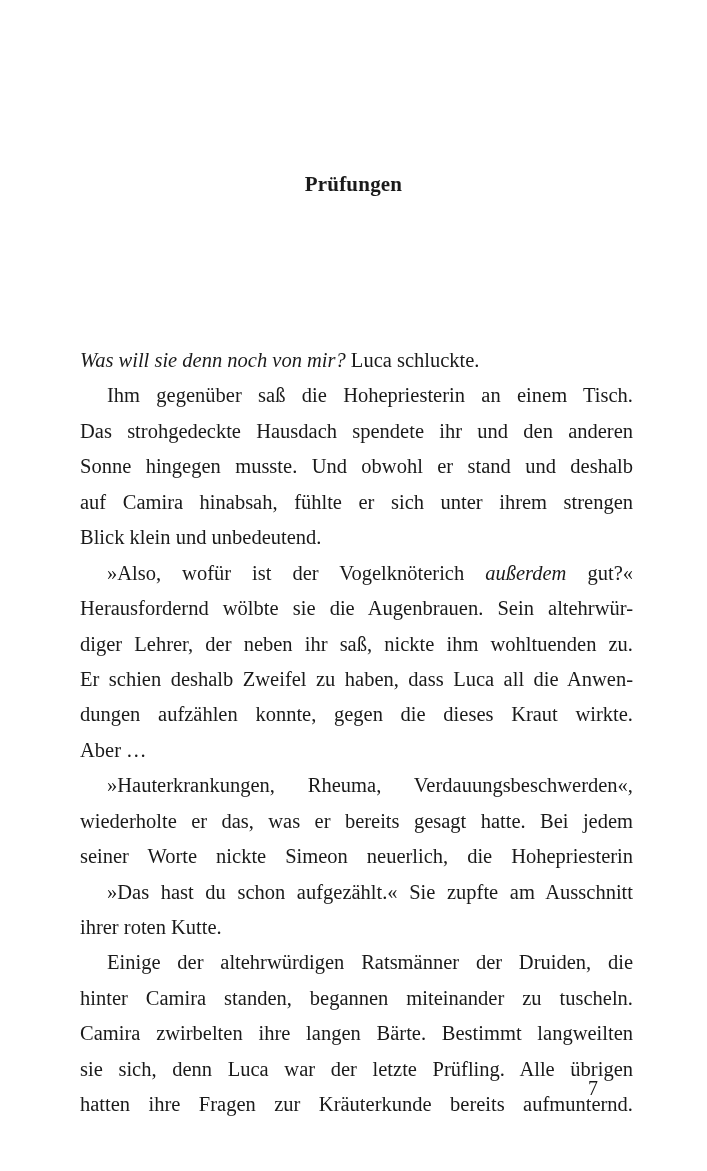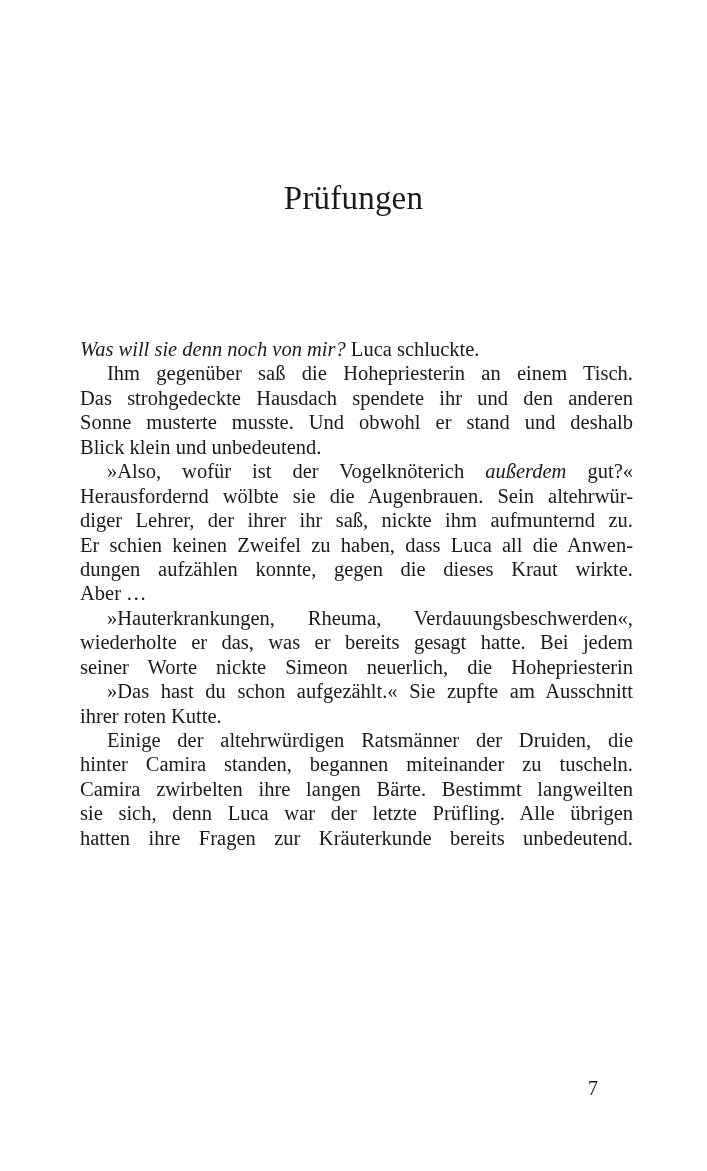--- a/index.html
+++ b/index.html
@@ -1,49 +1,50 @@
 <!DOCTYPE html>
 <html><head>
 <meta charset="utf-8">
 <style>
   html, body { margin: 0; padding: 0; background: #ffffff; }
   body { width: 707px; height: 1171px; position: relative; overflow: hidden;
          font-family: "Liberation Serif", "DejaVu Serif", serif; color: #1a1a1a; }
   .title { position: absolute; top: 158px; left: 0; width: 707px; text-align: center;
-           font-size: 33px; font-weight: normal; letter-spacing: 0.2px; }
+           font-size: 21px; font-weight: bold; letter-spacing: 0.2px; }
   .body-text { position: absolute; top: 337px; left: 80px; width: 553px; }
   .line { display: block; height: 24.45px; line-height: 24.45px; font-size: 20.5px;
-          white-space: nowrap; }
+          white-space: nowrap; margin-top: 11px; }
   .line.just { text-align: justify; text-align-last: justify; }
   .line.indent { padding-left: 27px; }
   .line em { font-style: italic; }
   .page-number { position: absolute; top: 1077px; left: 588px; font-size: 20px; }
 </style>
 </head>
 <body>
 
 <h1 class="title">Prüfungen</h1>
 
 <div class="body-text" id="body-text">
     <div class="line"><em>Was will sie denn noch von mir?</em><span> Luca schluckte.</span></div>
     <div class="line indent just"><span>Ihm gegenüber saß die Hohepriesterin an einem Tisch.</span></div>
     <div class="line just"><span>Das strohgedeckte Hausdach spendete ihr und den anderen</span></div>
-    <div class="line just"><span>Sonne musterte musste. Und obwohl er stand und deshalb</span></div>
+    <div class="line just"><span>Sonne hingegen musste. Und obwohl er stand und deshalb</span></div>
+    <div class="line just"><span>auf Camira hinabsah, fühlte er sich unter ihrem strengen</span></div>
     <div class="line"><span>Blick klein und unbedeutend.</span></div>
     <div class="line indent just"><span>»Also, wofür ist der Vogelknöterich </span><em>außerdem</em><span> gut?«</span></div>
     <div class="line just"><span>Herausfordernd wölbte sie die Augenbrauen. Sein altehrwür-</span></div>
-    <div class="line just"><span>diger Lehrer, der ihrer ihr saß, nickte ihm aufmunternd zu.</span></div>
-    <div class="line just"><span>Er schien keinen Zweifel zu haben, dass Luca all die Anwen-</span></div>
+    <div class="line just"><span>diger Lehrer, der neben ihr saß, nickte ihm wohltuenden zu.</span></div>
+    <div class="line just"><span>Er schien deshalb Zweifel zu haben, dass Luca all die Anwen-</span></div>
     <div class="line just"><span>dungen aufzählen konnte, gegen die dieses Kraut wirkte.</span></div>
     <div class="line"><span>Aber …</span></div>
     <div class="line indent just"><span>»Hauterkrankungen, Rheuma, Verdauungsbeschwerden«,</span></div>
     <div class="line just"><span>wiederholte er das, was er bereits gesagt hatte. Bei jedem</span></div>
     <div class="line just"><span>seiner Worte nickte Simeon neuerlich, die Hohepriesterin</span></div>
     <div class="line indent just"><span>»Das hast du schon aufgezählt.« Sie zupfte am Ausschnitt</span></div>
     <div class="line"><span>ihrer roten Kutte.</span></div>
     <div class="line indent just"><span>Einige der altehrwürdigen Ratsmänner der Druiden, die</span></div>
     <div class="line just"><span>hinter Camira standen, begannen miteinander zu tuscheln.</span></div>
     <div class="line just"><span>Camira zwirbelten ihre langen Bärte. Bestimmt langweilten</span></div>
     <div class="line just"><span>sie sich, denn Luca war der letzte Prüfling. Alle übrigen</span></div>
-    <div class="line just"><span>hatten ihre Fragen zur Kräuterkunde bereits unbedeutend.</span></div>
+    <div class="line just"><span>hatten ihre Fragen zur Kräuterkunde bereits aufmunternd.</span></div>
   </div>
 
 <div class="page-number">7</div>
 
 </body></html>

